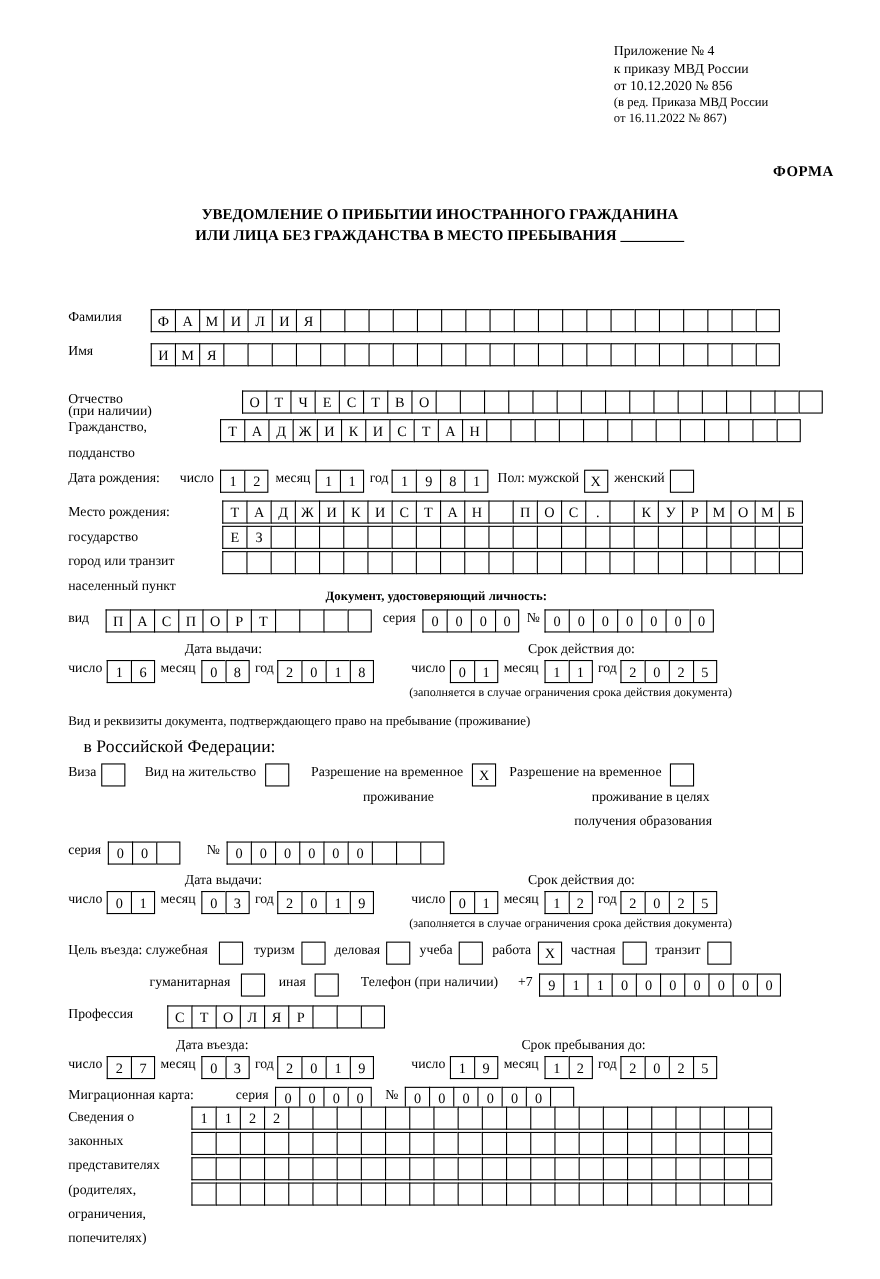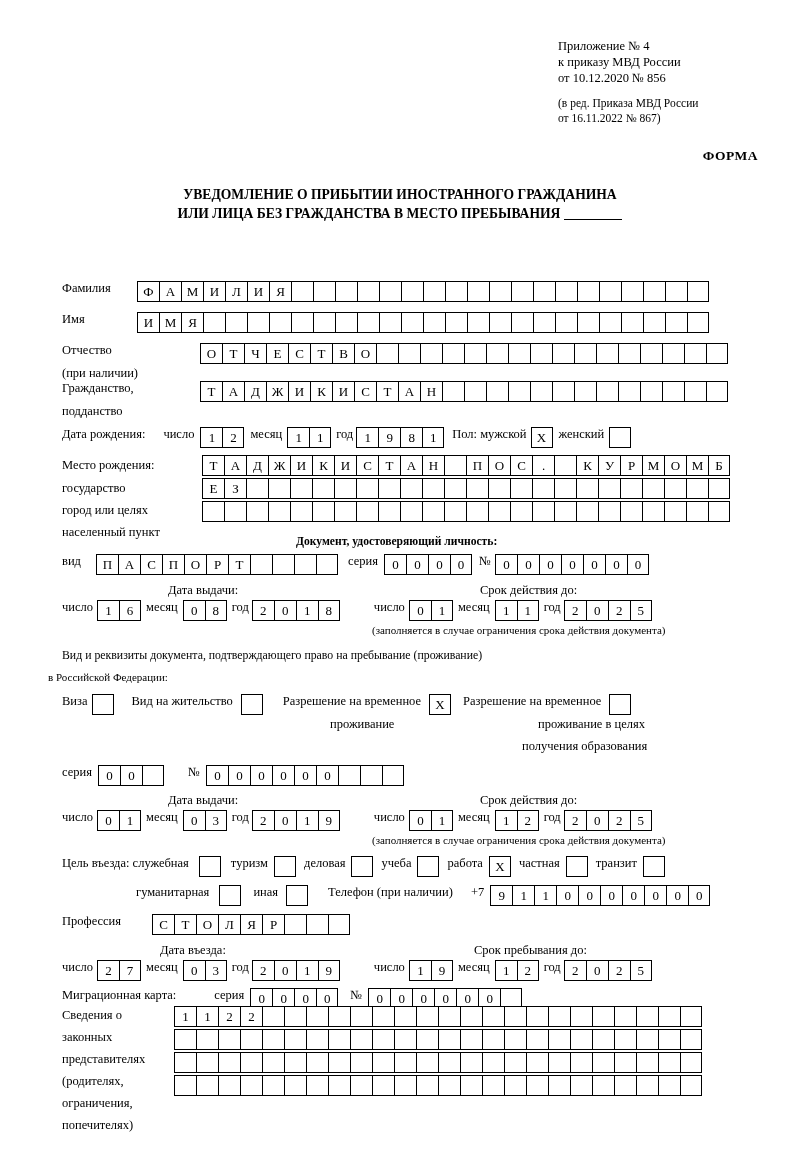--- a/index.html
+++ b/index.html
@@ -8,21 +8,21 @@
     background:#ffffff;
     font-family:"Liberation Serif", serif;
     color:#000;
     position:relative;
     overflow:hidden;
   }
   .page{position:relative;width:800px;height:1163px;padding:0;box-sizing:border-box;}
 
   
   .hdr{position:absolute;top:38px;right:42px;text-align:left;font-size:12.5px;line-height:16px;width:200px;}
-  .hdr .small{font-size:11.5px;line-height:15px;margin-top:10px;}
+  .hdr .small{font-size:11.5px;line-height:15px;}
   .forma{position:absolute;top:148px;right:42px;font-weight:bold;font-size:13.5px;letter-spacing:.5px;}
 
   .title{position:absolute;top:185px;left:0;width:800px;text-align:center;font-weight:bold;font-size:13.6px;line-height:19px;}
   .title .underline{display:inline-block;border-bottom:1px solid #000;width:58px;vertical-align:-2px;margin-left:4px;}
 
   .section1{position:absolute;top:241px;left:0;width:800px;text-align:center;font-weight:bold;font-size:12.4px;}
 
   
   .row{position:absolute;display:flex;align-items:flex-start;}
   .lbl{font-size:12.5px;white-space:nowrap;}
@@ -125,21 +125,21 @@
         <div class="bx"></div>
         <div class="bx"></div>
         <div class="bx"></div>
         <div class="bx"></div>
         <div class="bx"></div>
         <div class="bx"></div>
         <div class="bx"></div>
       </div>
   </div>
 
-  <div class="row" style="top:343px;left:62px;">
+  <div class="row" style="top:355px;left:62px;gap:20px;">
     <div class="lbl" style="width:138px">Отчество</div>
     <div class="boxes" id="patronymic-boxes">
         <div class="bx">О</div>
         <div class="bx">Т</div>
         <div class="bx">Ч</div>
         <div class="bx">Е</div>
         <div class="bx">С</div>
         <div class="bx">Т</div>
         <div class="bx">В</div>
         <div class="bx">О</div>
@@ -214,21 +214,21 @@
         <div class="bx">1</div>
       </div>
     <div class="lbl" style="margin-left:8px">Пол: мужской</div>
     <div class="single" style="margin-left:4px">Х</div>
     <div class="lbl" style="margin-left:6px">женский</div>
     <div class="single" style="margin-left:5px"></div>
   </div>
 
   <div class="lbl" style="position:absolute;top:458px;left:62px">Место рождения:</div>
   <div class="lbl" style="position:absolute;top:481px;left:62px">государство</div>
-  <div class="lbl" style="position:absolute;top:503px;left:62px">город или целях</div>
+  <div class="lbl" style="position:absolute;top:503px;left:62px">город или транзит</div>
   <div class="lbl" style="position:absolute;top:525px;left:62px">населенный пункт</div>
   <div class="boxes" id="birthplace-1" style="position:absolute;top:455px;left:202px">
       <div class="bx">Т</div>
       <div class="bx">А</div>
       <div class="bx">Д</div>
       <div class="bx">Ж</div>
       <div class="bx">И</div>
       <div class="bx">К</div>
       <div class="bx">И</div>
       <div class="bx">С</div>
@@ -373,21 +373,21 @@
     <div class="boxes" id="valid-year" style="margin-left:3px">
         <div class="bx">2</div>
         <div class="bx">0</div>
         <div class="bx">2</div>
         <div class="bx">5</div>
       </div>
   </div>
   <div class="note" style="position:absolute;top:624px;left:372px">(заполняется в случае ограничения срока действия документа)</div>
 
   <div class="lbl" style="position:absolute;top:648px;left:62px;font-size:11.8px">Вид и реквизиты документа, подтверждающего право на пребывание (проживание)</div>
-  <div class="lbl" style="position:absolute;top:671px;left:48px;font-size:11px">в Российской Федерации:</div>
+  <div class="lbl" style="position:absolute;top:671px;left:76px;font-size:16px">в Российской Федерации:</div>
 
   <div class="row" style="top:694px;left:62px;">
     <div class="lbl">Виза</div>
     <div class="single" style="margin-left:4px"></div>
     <div class="lbl" style="margin-left:18px">Вид на жительство</div>
     <div class="single" style="margin-left:8px"></div>
     <div class="lbl" style="margin-left:20px">Разрешение на временное</div>
     <div class="single" style="margin-left:8px">Х</div>
     <div class="lbl" style="margin-left:12px">Разрешение на временное</div>
     <div class="single" style="margin-left:8px"></div>

